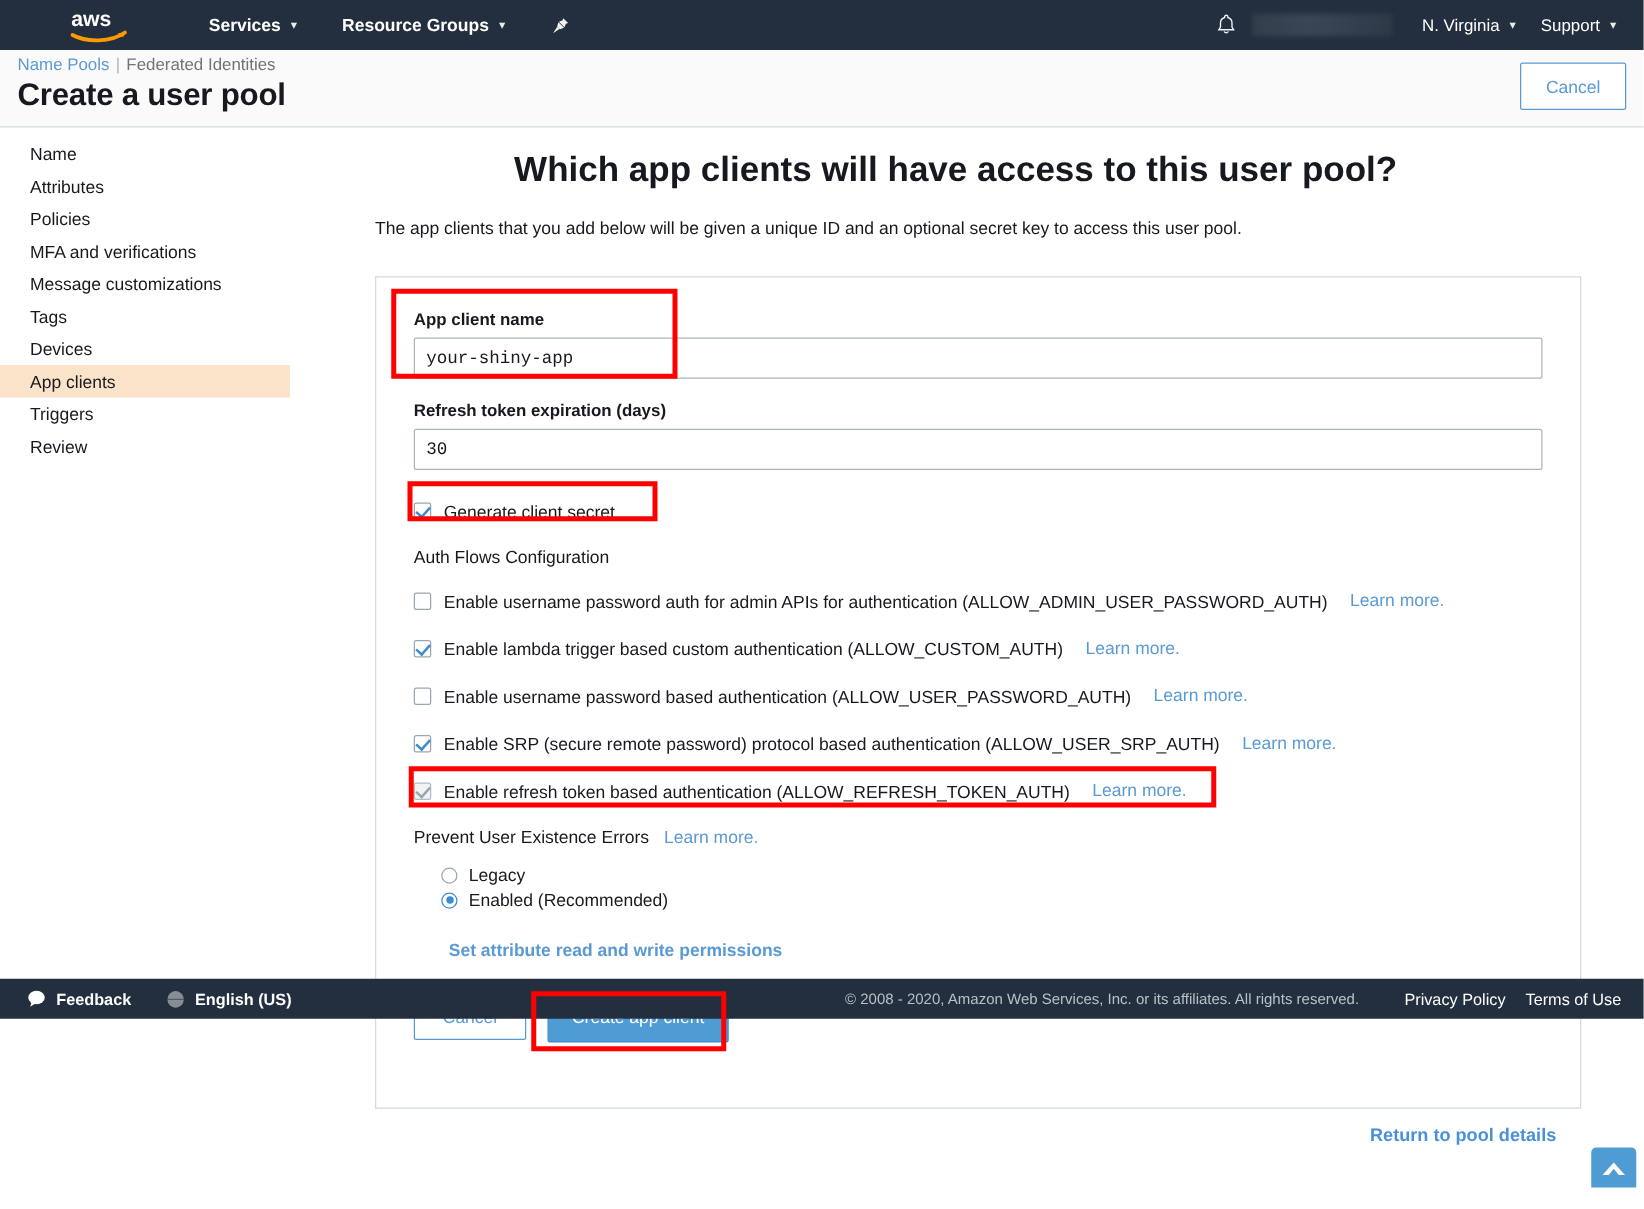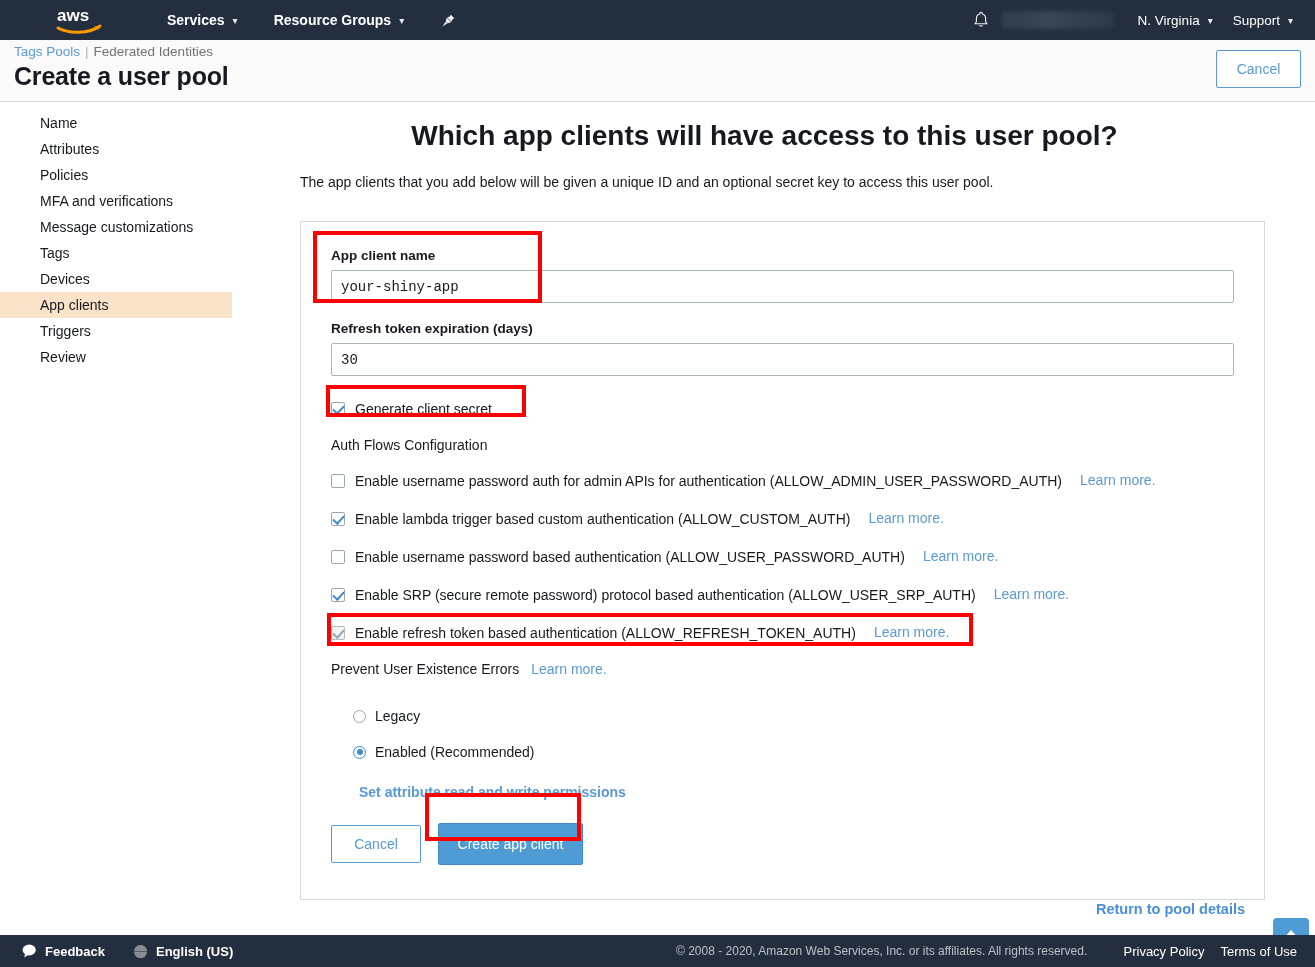--- a/index.html
+++ b/index.html
@@ -3,21 +3,21 @@
 <meta charset="utf-8">
 <style>
   * { box-sizing: border-box; }
   html, body {
     margin: 0; padding: 0;
     width: 1315px; height: 967px;
     font-family: "Liberation Sans", sans-serif;
     background: #fff;
     overflow: hidden;
   }
-  .page { position: relative; width: 1315px; height: 967px; background:#fff; }
+  .page { position: relative; width: 1315px; height: 815px; background:#fff; }
 
   
   .topnav {
     position: absolute; top:0; left:0; width:1315px; height:40px;
     background:#232f3e; display:flex; align-items:center;
   }
   .aws-logo { margin-left:55px; width:52px; height:30px; position:relative; }
   .aws-logo svg { display:block; }
   .nav-item {
     color:#fff; font-size:14px; font-weight:bold; display:flex;
@@ -53,21 +53,21 @@
   .cancel-top {
     position:absolute; right:14px; top:10px;
     width:85px; height:38px; border:1px solid #5a9ad4; background:#fff;
     color:#5a9ad4; font-size:14px; border-radius:2px; cursor:pointer;
     font-family:"Liberation Sans", sans-serif;
   }
 
   
   .sidebar { position:absolute; top:110px; left:0; width:232px; }
   .side-item {
-    height:26px; line-height:26px; padding-left:40px;
+    height:26px; line-height:26px; padding-left:24px;
     font-size:14px; color:#16191f; cursor:pointer;
   }
   .side-item.active { background:#fae3c8; }
 
   
   .main { position:absolute; top:110px; left:232px; width:1083px; }
   .main-h1 {
     text-align:center; font-size:28px; font-weight:bold; color:#16191f;
     margin:10px 0 0 0; padding-right:18px;
   }
@@ -99,21 +99,21 @@
     content:""; position:absolute; left:3px; top:0px; width:5px; height:9px;
     border:solid #3f8bd0; border-width:0 2.2px 2.2px 0; transform:rotate(42deg);
   }
   .cb.disabled { background:#f2f3f3; border-color:#b3bcc4; cursor:default; }
   .cb.disabled::after { border-color:#9aa7b0; }
   .cb-label { font-size:14px; color:#16191f; line-height:18px; }
   .learn { color:#5a9ad4; font-size:14px; text-decoration:none; cursor:pointer; }
 
   .section-note { font-size:14px; color:#16191f; margin-top:19px; }
 
-  .radio-row { display:flex; align-items:center; margin-top:20px; padding-left:22px; }
+  .radio-row { display:flex; align-items:center; margin-top:4px; padding-left:22px; }
   .radio {
     width:13px; height:13px; border:1px solid #9aa7b0; border-radius:50%;
     background:#fff; margin-right:9px; flex:none; position:relative; cursor:pointer;
   }
   .radio.sel { border-color:#3f8bd0; }
   .radio.sel::after {
     content:""; position:absolute; left:2.5px; top:2.5px;
     width:6px; height:6px; border-radius:50%; background:#3f8bd0;
   }
   .radio-label { font-size:14px; color:#16191f; }
@@ -206,21 +206,21 @@
       </div>
       <div class="nav-item" style="margin-right:12px">
         <span>Support</span>
         <span class="caret">▾</span>
       </div>
     </div>
   </div>
 
   <div class="header">
     <div class="breadcrumb">
-      <a>Tags Pools</a><span class="sep">|</span><span class="muted">Federated Identities</span>
+      <a>Name Pools</a><span class="sep">|</span><span class="muted">Federated Identities</span>
     </div>
     <div class="page-title">Create a user pool</div>
     <button class="cancel-top">Cancel</button>
   </div>
 
   <div class="sidebar">
     <div class="side-item">Name</div>
     <div class="side-item">Attributes</div>
     <div class="side-item">Policies</div>
     <div class="side-item">MFA and verifications</div>

